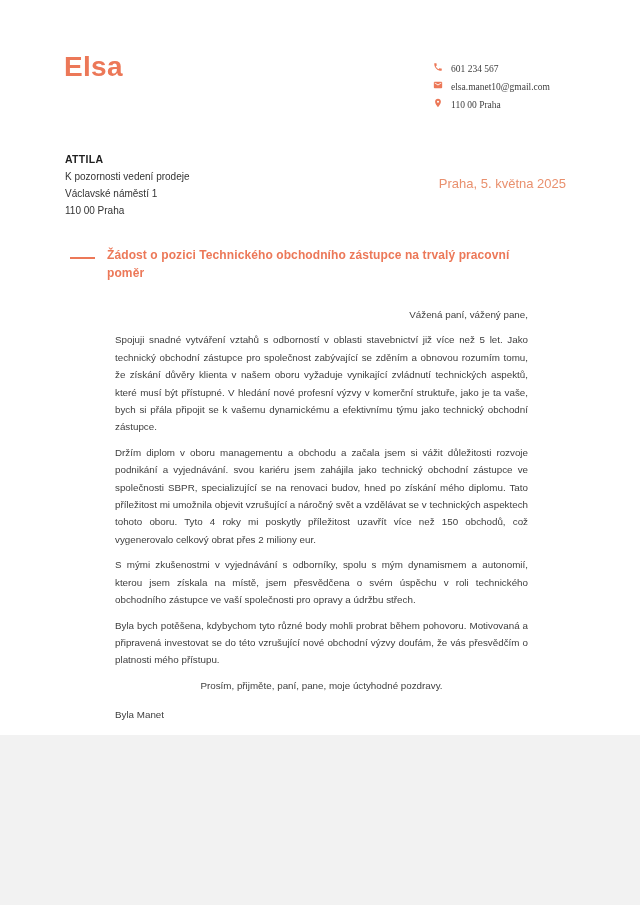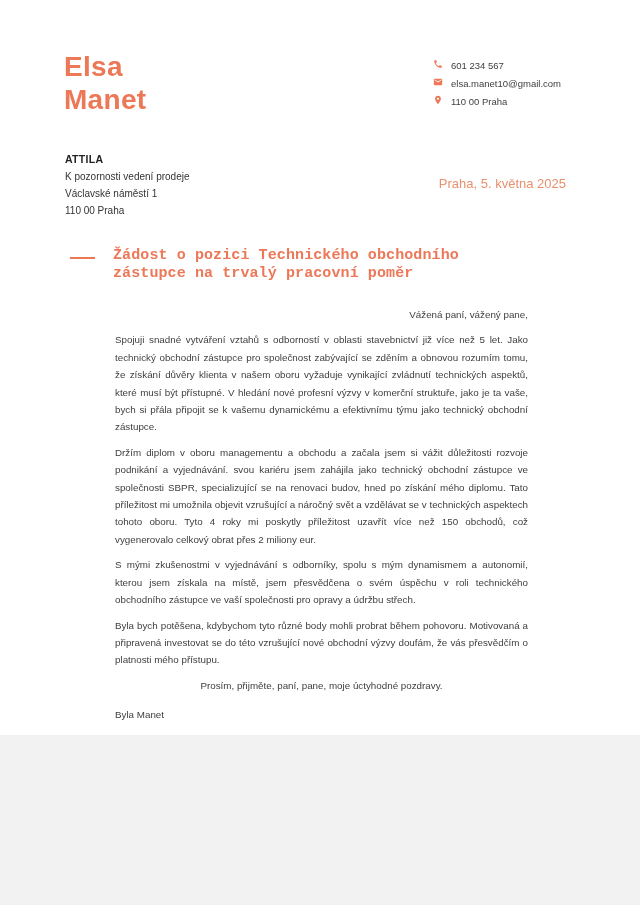--- a/index.html
+++ b/index.html
@@ -27,22 +27,22 @@
   .name-block{
     position:absolute;left:64px;top:50px;
     font-size:28px;line-height:33px;font-weight:bold;
     color:var(--accent);letter-spacing:.3px;
   }
   .contact-block{
     position:absolute;left:433px;top:56px;
     font-size:9.5px;color:var(--text);
   }
   .contact-row{
-    display:flex;align-items:center;gap:8px;
-    height:18px;white-space:nowrap;
+    display:flex;align-items:flex-end;gap:8px;
+    height:18px;white-space:nowrap;font-family:Liberation Serif, serif;
   }
   .contact-row svg{width:10px;height:10px;flex:0 0 auto;fill:var(--accent);}
   
   .recipient-block{
     position:absolute;left:65px;top:151px;
     font-size:10px;line-height:17px;color:#333;
   }
   .recipient-name{
     font-size:10.5px;font-weight:bold;color:var(--heading);
     letter-spacing:.3px;
@@ -50,43 +50,42 @@
   .date-line{
     position:absolute;right:74px;top:176px;
     font-size:13px;color:var(--date);
   }
   
   .subject-dash{
     position:absolute;left:70px;top:257px;
     width:25px;height:2px;background:var(--accent);
   }
   .subject-title{
-    position:absolute;left:113px;top:247px;width:424px;
-    font-size:15px;line-height:17.5px;font-weight:bold;
-    color:var(--accent);letter-spacing:.1px;font-family:Liberation Mono, monospace;
+    position:absolute;left:107px;top:247px;width:424px;
+    font-size:12px;line-height:17.5px;font-weight:bold;
+    color:var(--accent);letter-spacing:.1px;
   }
   
   .letter-body{
     position:absolute;left:115px;top:306px;width:413px;
     font-size:9.8px;line-height:17.4px;color:var(--text);
     text-align:justify;
   }
   .letter-body p{margin:0 0 8px 0;}
   .letter-body .greeting{text-align:right;}
   .letter-body .closing{text-align:center;}
   .letter-body .signature{margin-top:12px;text-align:left;}
 </style>
 </head>
 <body>
 
 <div class="page">
 
   <div class="name-block">
     <div>Elsa</div>
-    <div>Manet</div>
   </div>
 
   <div class="contact-block">
     <div class="contact-row">
       <span>
         <svg viewBox="0 0 24 24">
             <path d="M6.62 10.79c1.44 2.83 3.76 5.14 6.59 6.59l2.2-2.2c.27-.27.67-.36 1.02-.24 1.12.37 2.33.57 3.57.57.55 0 1 .45 1 1V20c0 .55-.45 1-1 1-9.39 0-17-7.61-17-17 0-.55.45-1 1-1h3.5c.55 0 1 .45 1 1 0 1.25.2 2.45.57 3.57.11.35.03.74-.25 1.02l-2.2 2.2z"></path>
           </svg>
       </span>
       <span>601 234 567</span>

